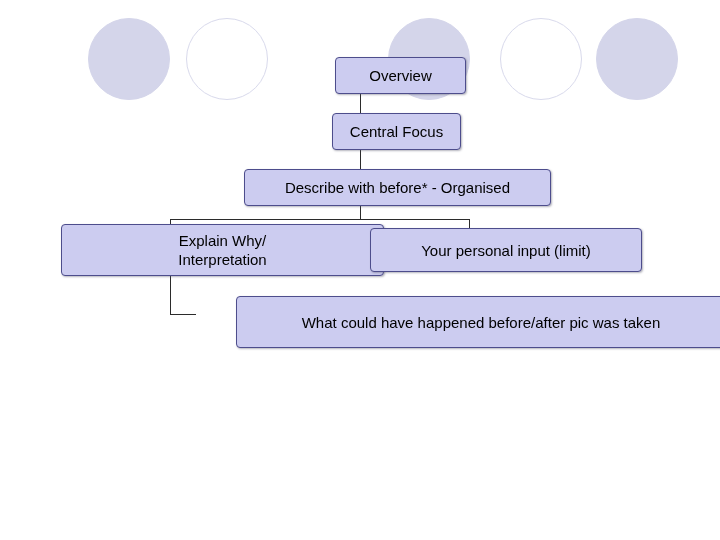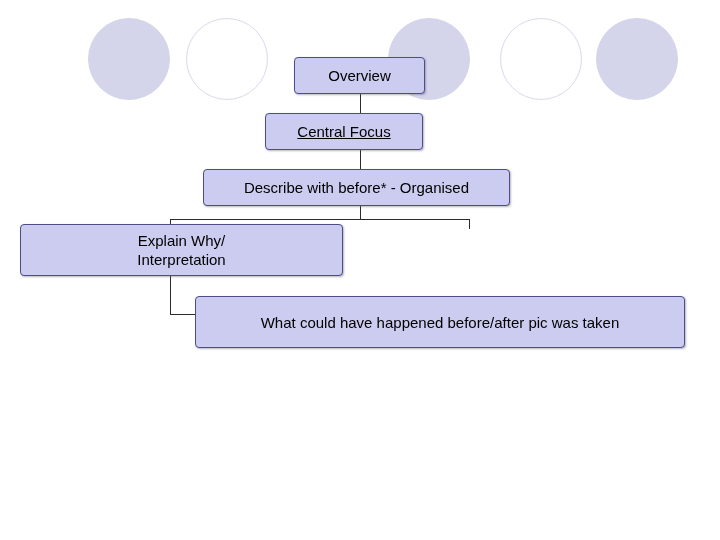--- a/index.html
+++ b/index.html
@@ -51,20 +51,21 @@
     color: #000000;
     font-size: 15px;
     line-height: 19px;
     display: flex;
     align-items: center;
     justify-content: center;
     text-align: center;
     padding: 2px 8px;
     white-space: pre-line;
     box-shadow: 1px 1px 2px rgba(90,90,110,0.45);
+    margin-left: 41px;
   }
 </style>
 </head>
 <body>
 
 <div id="stage">
 
   <div class="circle filled" style="left:88px;  top:18px;  width:82px; height:82px;"></div>
   <div class="circle hollow" style="left:186px; top:18px;  width:82px; height:82px;"></div>
   <div class="circle filled" style="left:388px; top:18px;  width:82px; height:82px;"></div>
@@ -80,31 +81,34 @@
   <div class="conn v" style="left:170px; top:219px; height:10px;"></div>
   <div class="conn v" style="left:469px; top:219px; height:10px;"></div>
 
   <div class="conn v" style="left:170px; top:275px; height:39px;"></div>
   <div class="conn h" style="left:170px; top:314px; width:26px;"></div>
 
   <div class="node" style="left:294px; top:57px; width:131px; height:37px;">
     <span>Overview</span>
   </div>
 
-  <div class="node" style="left:265px; top:113px; width:158px; height:37px;text-decoration:underline;">
+  <div class="node" style="left:291px; top:113px; width:129px; height:37px;">
     <span>Central Focus</span>
   </div>
 
   <div class="node" style="left:203px; top:169px; width:307px; height:37px;">
     <span>Describe with before* - Organised</span>
   </div>
 
   <div class="node" style="left:20px; top:224px; width:323px; height:52px;text-align:center;">
     <span>Explain Why/
 Interpretation</span>
   </div>
 
+  <div class="node" style="left:329px; top:228px; width:272px; height:44px;">
+    <span>Your personal input (limit)</span>
+  </div>
 
   <div class="node" style="left:195px; top:296px; width:490px; height:52px;">
     <span>What could have happened before/after pic was taken</span>
   </div>
 
 </div>
 
 </body></html>

